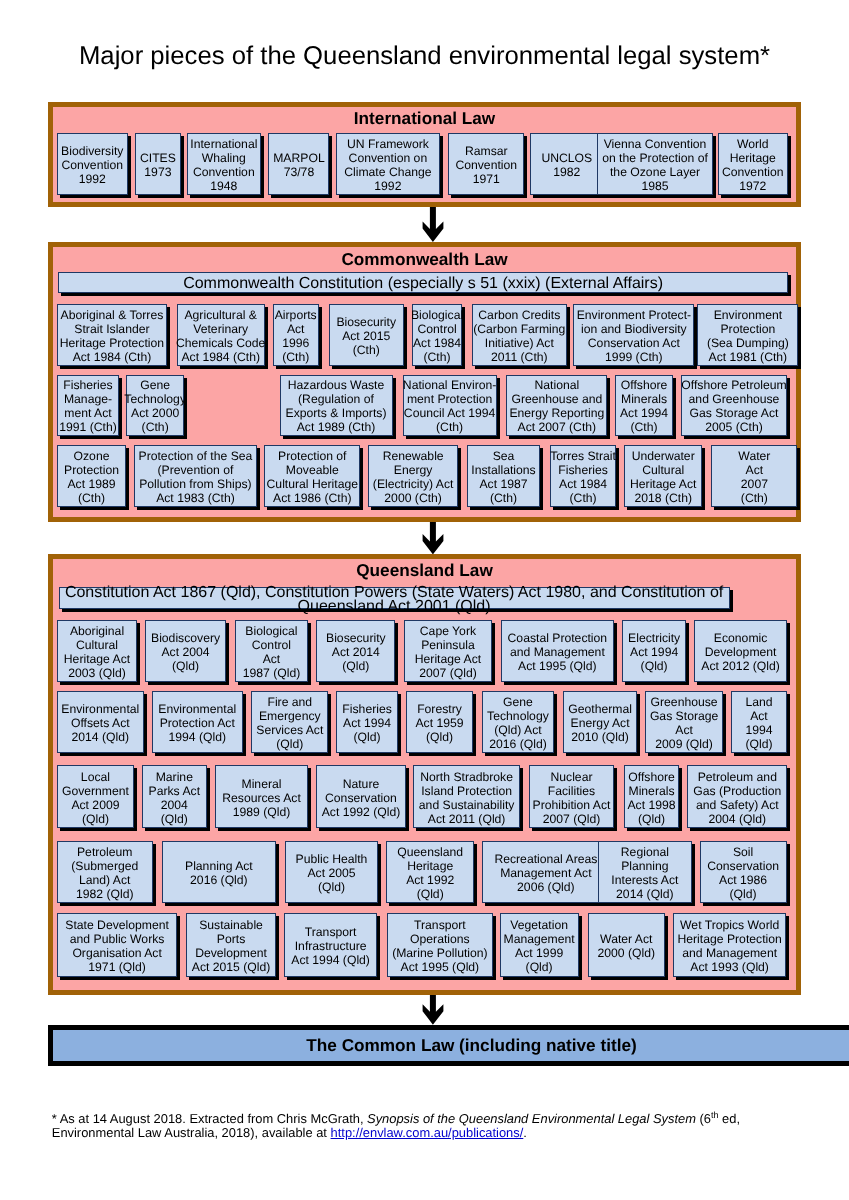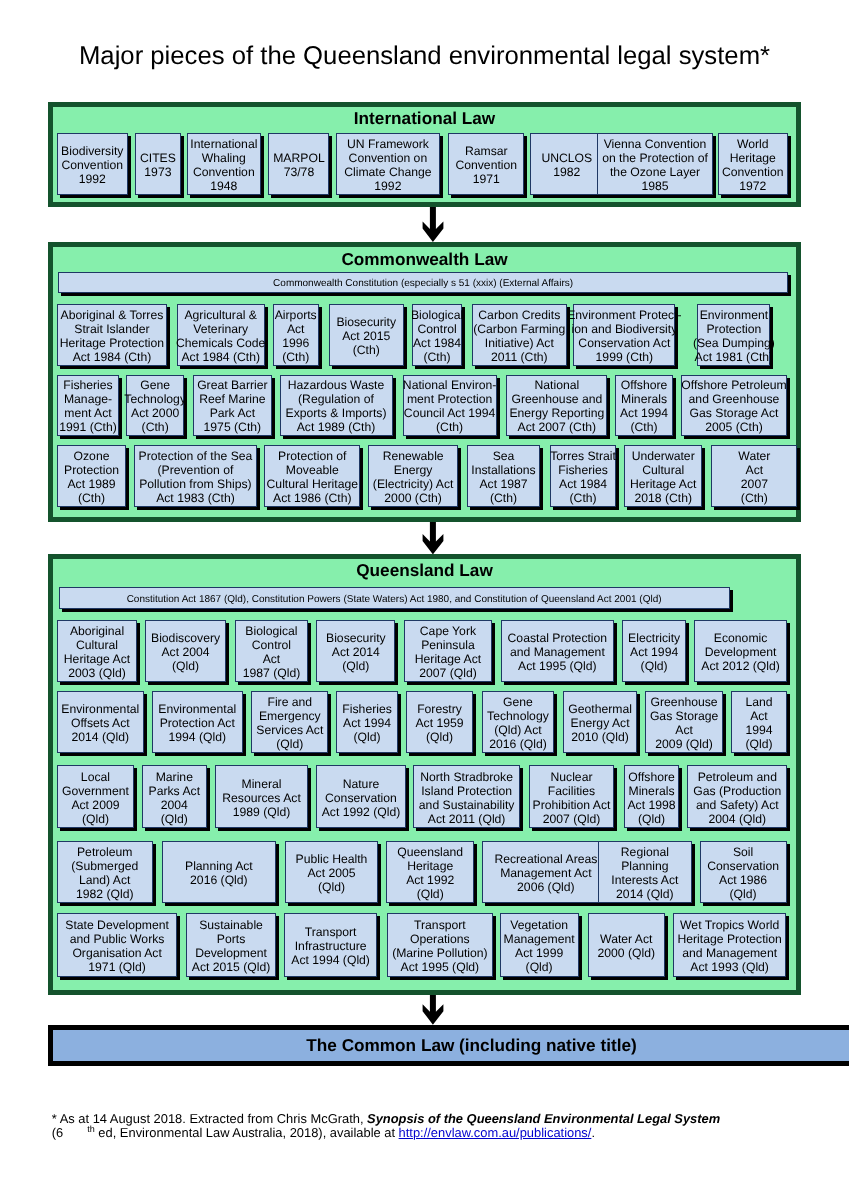--- a/index.html
+++ b/index.html
@@ -1,29 +1,29 @@
 <!DOCTYPE html>
 <html><head>
 <meta charset="utf-8">
 <style>
 html,body{margin:0;padding:0;}
 body{width:849px;height:1200px;background:#ffffff;font-family:"Liberation Sans",sans-serif;-webkit-font-smoothing:antialiased;text-rendering:geometricPrecision;}
 .page{position:relative;width:849px;height:1200px;overflow:hidden;border-radius:19px;}
 .doc-title{position:absolute;left:0px;top:43px;width:849px;text-align:center;font-size:25.7px;line-height:26px;color:#000;white-space:nowrap;}
-.section{position:absolute;left:48px;width:753px;border:5px solid #14532d;background:#86efac;box-sizing:border-box;}
+.section{position:absolute;left:48px;width:753px;border:5px solid #a16207;background:#fca5a5;box-sizing:border-box;}
 .sec-head{position:absolute;left:0;width:100%;text-align:center;font-size:17.2px;font-weight:bold;line-height:20px;color:#000;}
-.band{position:absolute;background:#c9daf0;border:1px solid #1f3864;box-shadow:3px 3px 0 #000;text-align:center;font-size:10px;line-height:14px;color:#000;box-sizing:border-box;display:flex;align-items:center;justify-content:center;padding-top:2.5px;}
+.band{position:absolute;background:#c9daf0;border:1px solid #1f3864;box-shadow:3px 3px 0 #000;text-align:center;font-size:16px;line-height:14px;color:#000;box-sizing:border-box;display:flex;align-items:center;justify-content:center;padding-top:2.5px;}
 .row{position:absolute;text-decoration:underline;}
   .box{position:absolute;top:0;height:100%;white-space:nowrap;background:#c9daf0;border:1px solid #1f3864;box-shadow:3px 3px 0 #000;display:flex;align-items:center;justify-content:center;text-align:center;font-size:12.2px;line-height:14px;color:#000;box-sizing:border-box;padding:2.5px 1px 0;}
 .common{position:absolute;left:48px;width:847px;border:5px solid #000;background:#8cb0df;box-sizing:border-box;display:flex;align-items:center;justify-content:center;font-size:17.2px;font-weight:bold;line-height:20px;color:#000;}
 .arrow{position:absolute;}
 .foot{position:absolute;font-size:12.9px;line-height:14.8px;color:#000;}
 .foot a{color:#0000cc;text-decoration:underline;}
-.foot i{font-style:italic;font-weight:bold;}
-.foot sup{font-size:9px;vertical-align:super;line-height:0;margin-left:24px;}
+.foot i{font-style:italic;}
+.foot sup{font-size:9px;vertical-align:super;line-height:0;}
 </style>
 </head>
 <body>
 
 <div class="page">
 <div class="doc-title">Major pieces of the Queensland environmental legal system*</div>
 <div class="section" style="top:101.5px;height:105.5px">
   <div class="sec-head" style="top:1.1px">International Law</div>
   <div class="row" style="left:3.5px;top:26.5px;width:730.4px;height:62px">
     <div class="box" style="left:0px;width:71.5px">
@@ -70,36 +70,33 @@
         </div>
     <div class="box" style="left:272.3px;width:74.8px">
           <span>Biosecurity<br>Act 2015<br>(Cth)</span>
         </div>
     <div class="box" style="left:355.1px;width:50.9px">
           <span>Biological<br>Control<br>Act 1984<br>(Cth)</span>
         </div>
     <div class="box" style="left:415.3px;width:95px">
           <span>Carbon Credits<br>(Carbon Farming<br>Initiative) Act<br>2011 (Cth)</span>
         </div>
-    <div class="box" style="left:516.9px;width:102px">
+    <div class="box" style="left:516.9px;width:121px">
           <span>Environment Protect-<br>ion and Biodiversity<br>Conservation Act<br>1999 (Cth)</span>
         </div>
-    <div class="box" style="left:640.9px;width:73px">
+    <div class="box" style="left:640.9px;width:101px">
           <span>Environment<br>Protection<br>(Sea Dumping)<br>Act 1981 (Cth)</span>
         </div>
   </div>
   <div class="row" style="left:3.5px;top:127.9px;width:730.4px;height:60.7px">
     <div class="box" style="left:0.1px;width:62.8px">
           <span>Fisheries<br>Manage-<br>ment Act<br>1991 (Cth)</span>
         </div>
     <div class="box" style="left:69.5px;width:58.3px">
           <span>Gene<br>Technology<br>Act 2000<br>(Cth)</span>
-        </div>
-    <div class="box" style="left:136.6px;width:78.5px">
-          <span>Great Barrier<br>Reef Marine<br>Park Act<br>1975 (Cth)</span>
         </div>
     <div class="box" style="left:223px;width:113px">
           <span>Hazardous Waste<br>(Regulation of<br>Exports &amp; Imports)<br>Act 1989 (Cth)</span>
         </div>
     <div class="box" style="left:346.1px;width:94px">
           <span>National Environ-<br>ment Protection<br>Council Act 1994<br>(Cth)</span>
         </div>
     <div class="box" style="left:449.9px;width:100.9px">
           <span>National<br>Greenhouse and<br>Energy Reporting<br>Act 2007 (Cth)</span>
         </div>

